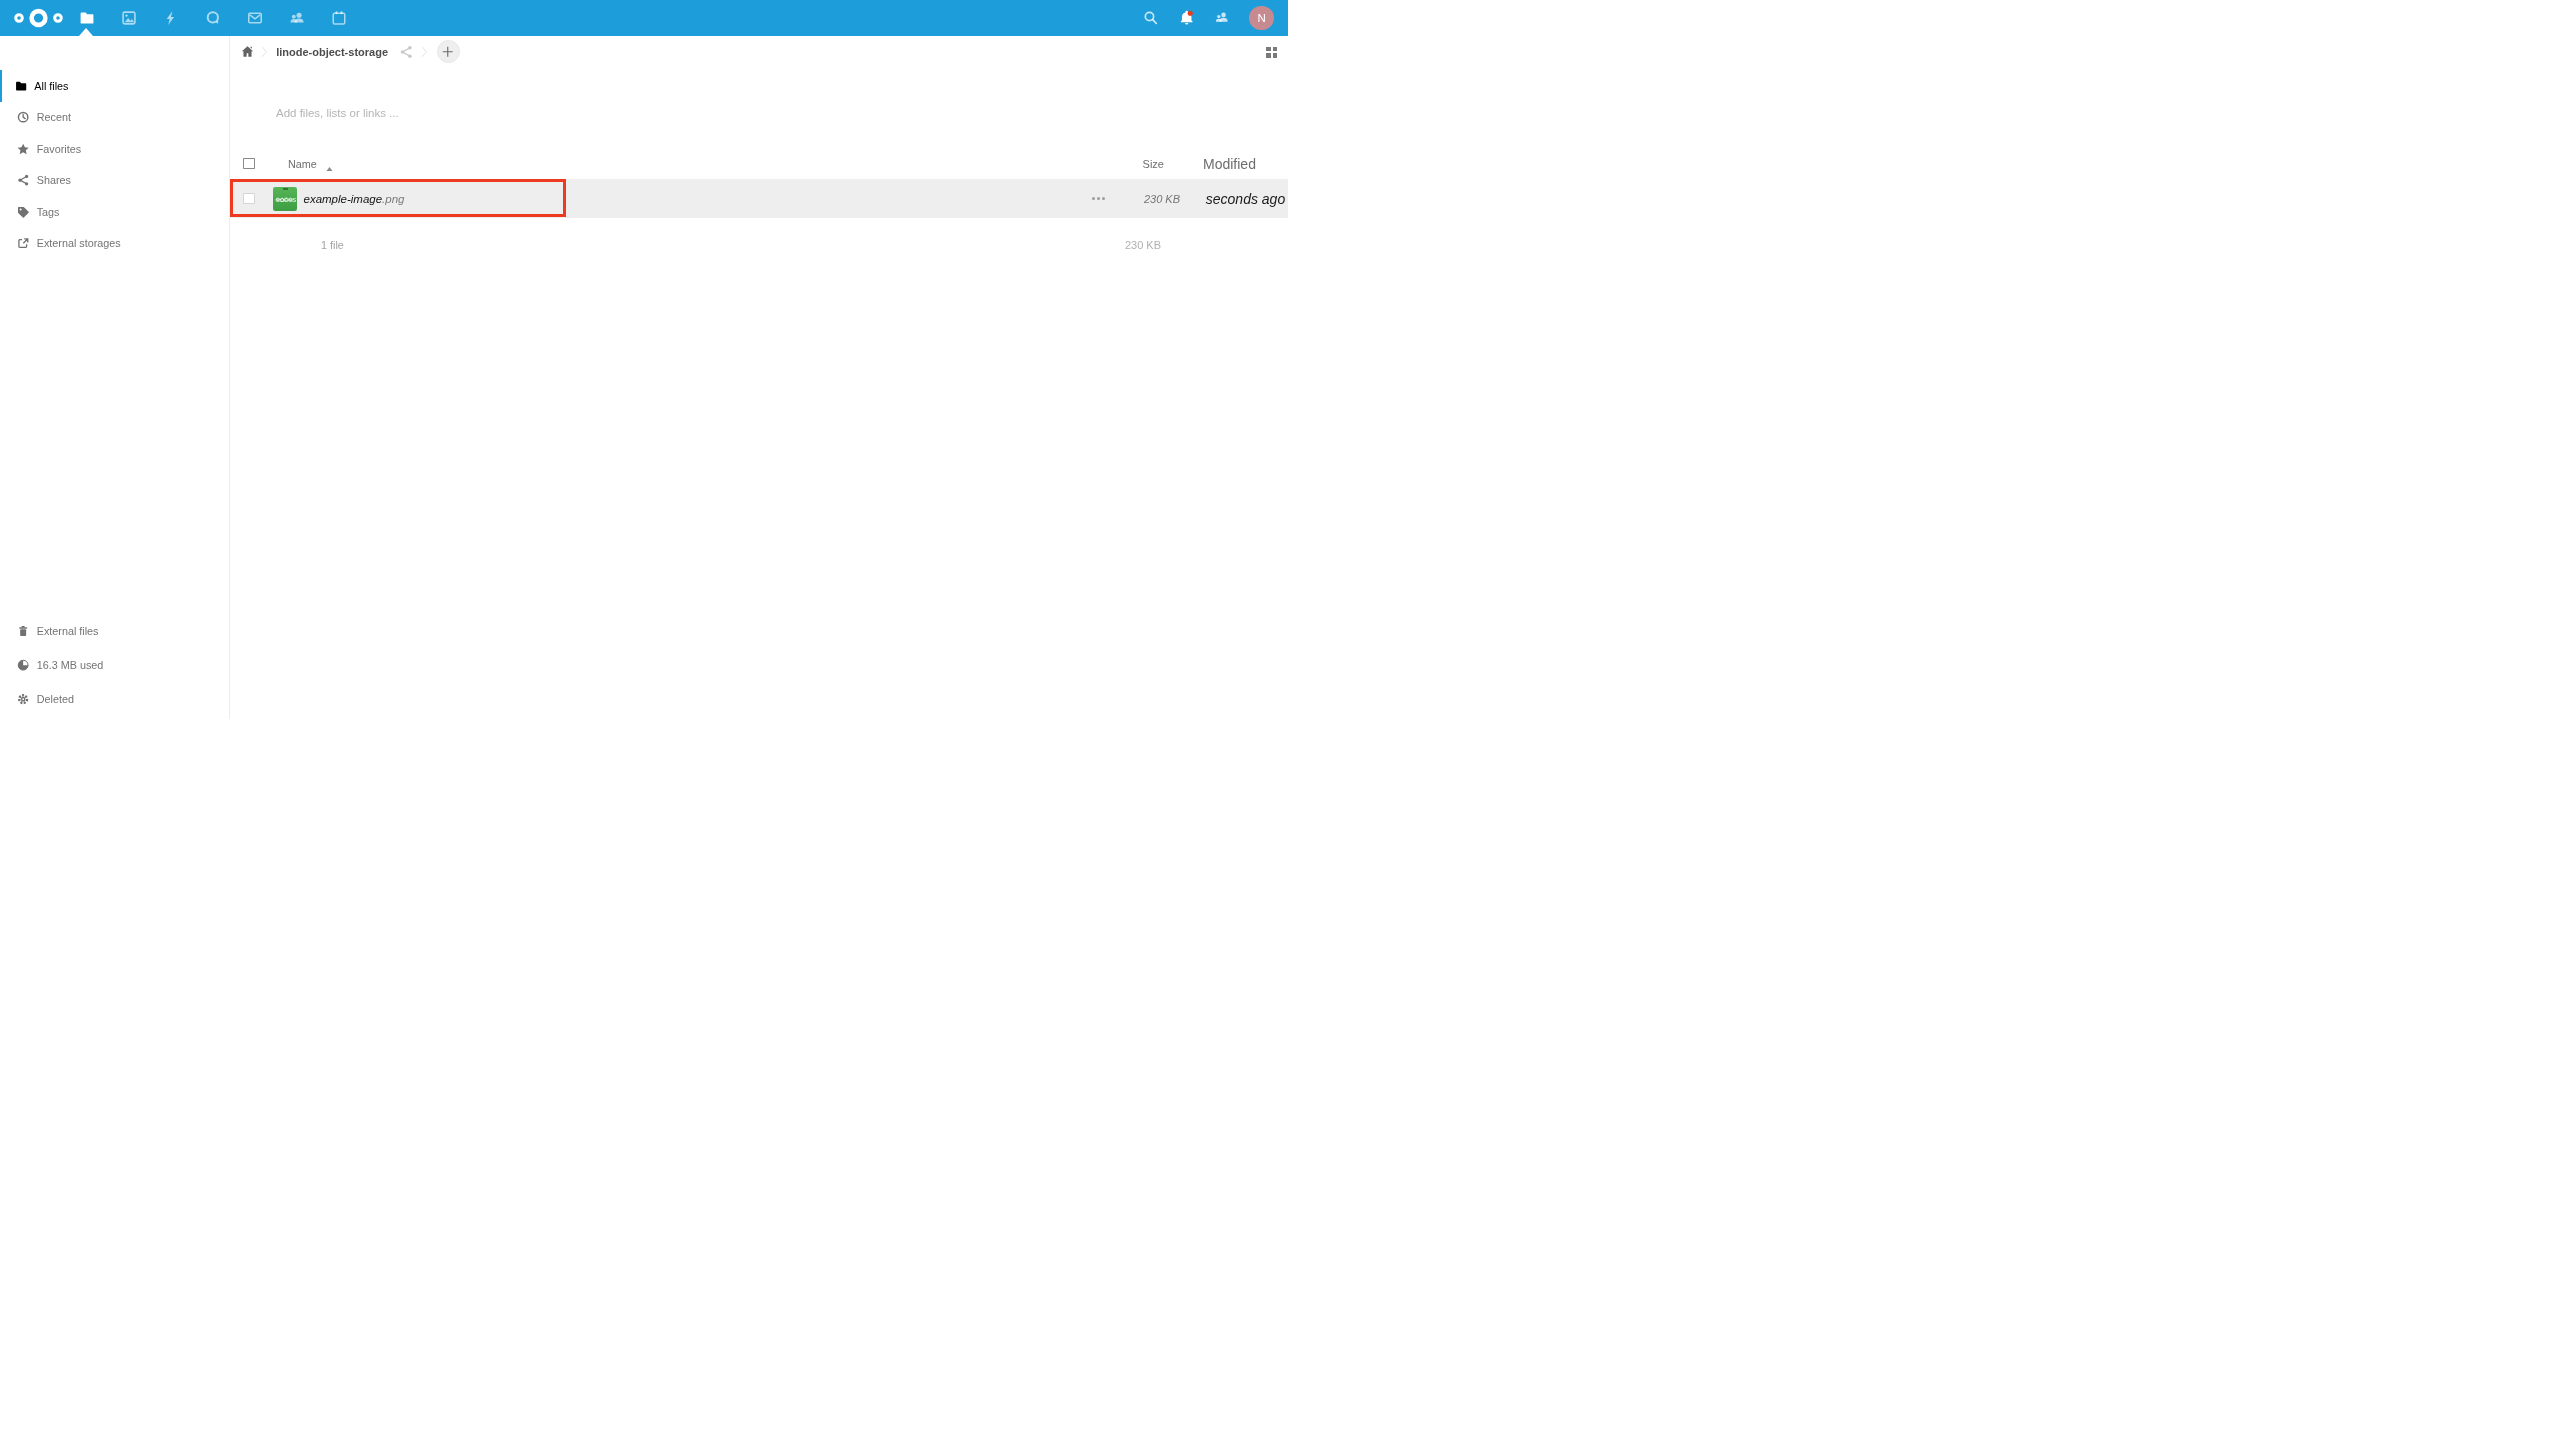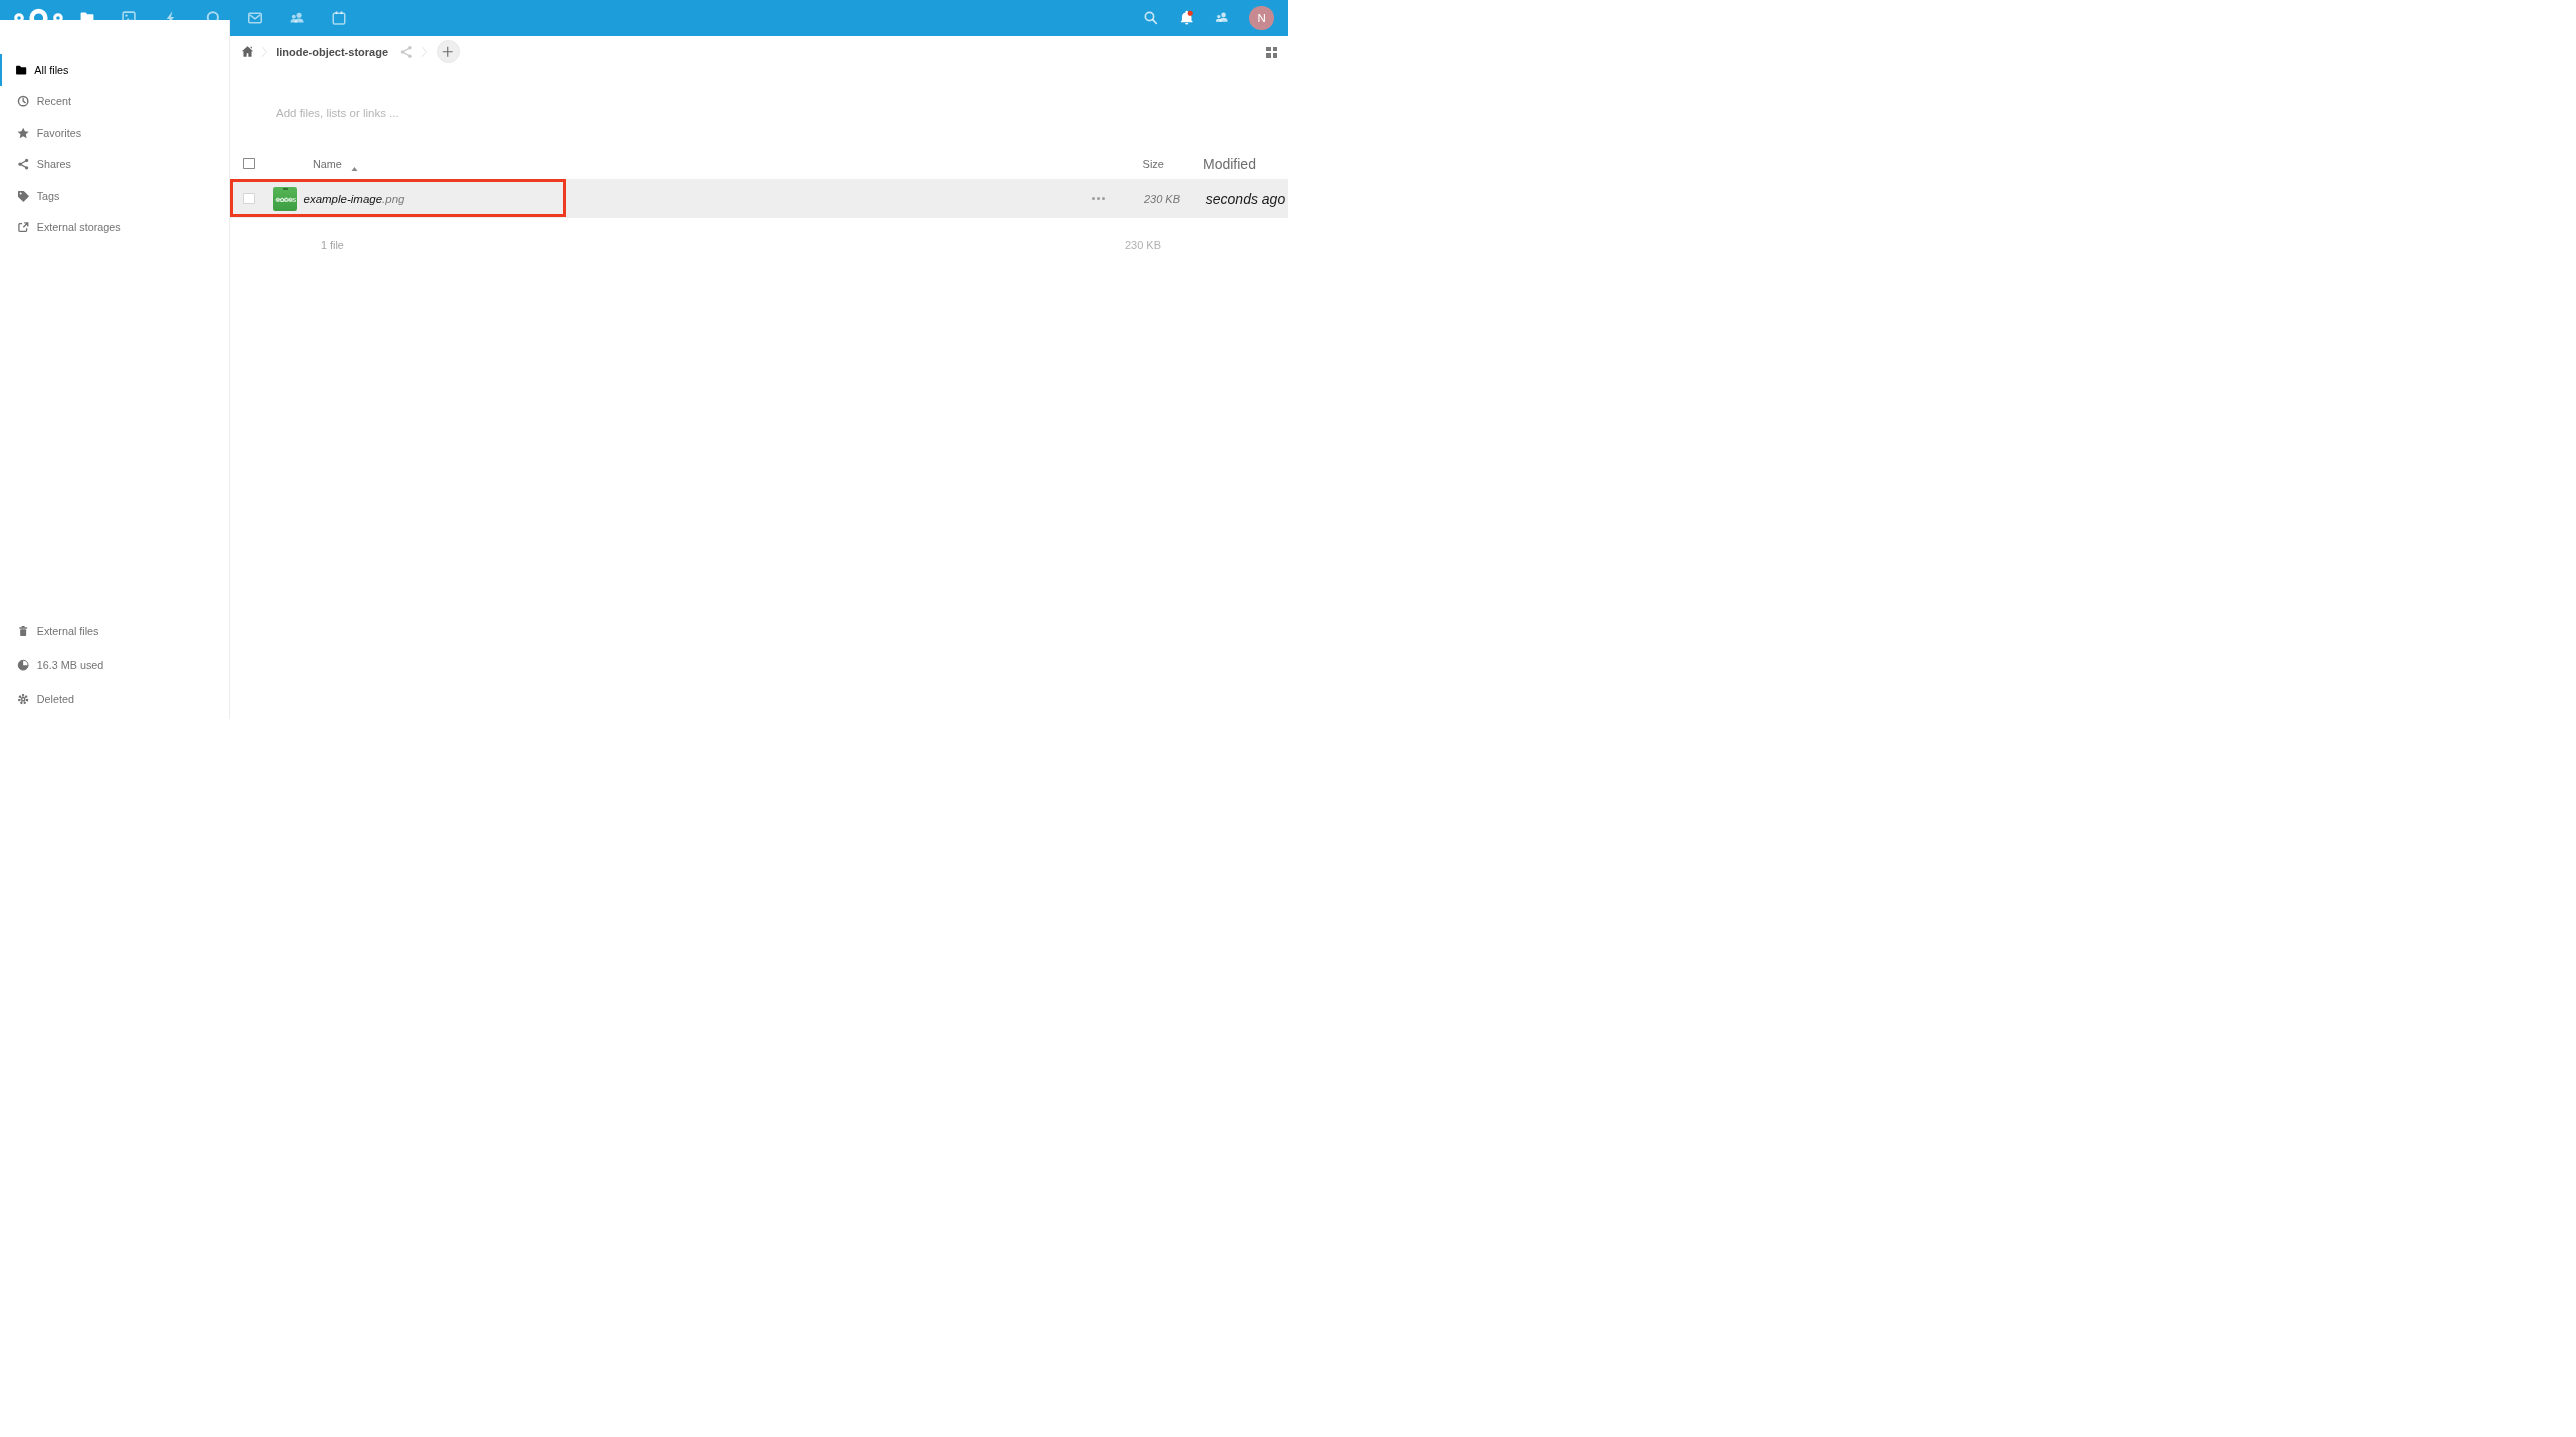--- a/index.html
+++ b/index.html
@@ -17,21 +17,21 @@
   .app-item.active::after { content:""; position:absolute; bottom:0; left:50%; margin-left:-7.7px;
       border-left:7.7px solid transparent; border-right:7.7px solid transparent; border-bottom:8.4px solid #fff; }
   .app-item svg .st { fill:none; }
   .header-right { position:absolute; right:14px; top:0; height:36px; display:flex; align-items:center; gap:20px; }
   .hicon { position:relative; width:15.4px; height:15.4px; cursor:pointer; }
   .hicon svg { width:15.4px; height:15.4px; }
   .avatar { width:24.6px; height:24.6px; border-radius:50%; background:#c88a91; color:#fff; font-size:11.5px;
       display:flex; align-items:center; justify-content:center; cursor:pointer; }
 
   
-  .sidebar { position:absolute; top:20px; left:0; bottom:0; width:230px; background:#fff; border-right:0.8px solid #ededed; }
+  .sidebar { position:absolute; top:36px; left:0; bottom:0; width:230px; background:#fff; border-right:0.8px solid #ededed; }
   .nav { padding-top:34px; }
   .nav-item { display:flex; align-items:center; height:31.5px; padding-left:15.4px; gap:7px; color:#737373; font-size:10.8px; cursor:pointer; border-left:2.3px solid transparent; }
   .nav-item svg { width:12.3px; height:12.3px; fill:#717171; flex:0 0 auto; }
   .nav-item.active { border-left:2.3px solid #1d9dda; color:#000; padding-left:13px; }
   .nav-item.active svg { fill:#000; }
   .sidebar-footer { position:absolute; left:0; right:0; bottom:3.1px; }
   .sidebar-footer .nav-item { height:34px; }
 
   
   .main { position:absolute; top:36px; left:230px; right:0; bottom:0; background:#fff; }
@@ -57,21 +57,21 @@
   .col-select { width:38px; flex:0 0 auto; display:flex; align-items:center; padding-left:13px; }
   .checkbox { width:11.5px; height:11.5px; background:#fff; border:0.8px solid #8a8a8a; border-radius:0.8px; cursor:pointer; }
   .checkbox.light { border-color:#d5d5d5; }
   .col-name { flex:1 1 auto; display:flex; align-items:center; min-width:0; }
   .col-actions { width:43px; flex:0 0 auto; display:flex; justify-content:center; cursor:pointer; }
   .col-size { width:60px; flex:0 0 auto; text-align:right; font-size:11px; }
   .col-modified { width:108px; flex:0 0 auto; padding-left:23px; font-size:14px; }
 
   .header-row { height:31px; margin-top:23px; color:#6d6d6d; font-size:10.8px; }
   .header-row .col-name { cursor:pointer; }
-  .header-row .name-label { margin-left:45px; }
+  .header-row .name-label { margin-left:20px; }
   .sort-arrow { width:7px; height:4.6px; margin-left:9.2px; }
   .sort-arrow svg { width:7px; height:4.6px; fill:#8a8a8a; }
   .header-row .col-size { padding-right:16px; cursor:pointer; }
   .header-row .col-modified { cursor:pointer; }
 
   .file-row { height:39px; background:#eee; cursor:pointer;font-style:italic; }
   .thumb { width:24px; height:24px; border-radius:2.3px; margin-left:5.4px; background:linear-gradient(180deg,#57b557 0%,#46a84a 55%,#3f9e44 100%);
       position:relative; overflow:hidden; flex:0 0 auto; }
   .thumb .glyphs { position:absolute; top:50%; left:50%; transform:translate(-50%,-50%); color:rgba(255,255,255,.95); font-size:6.1px; letter-spacing:-0.8px; white-space:nowrap; }
   .thumb::before { content:""; position:absolute; top:1.5px; left:50%; margin-left:-2.3px; width:5.4px; height:1.5px; background:rgba(20,70,20,.55); }

